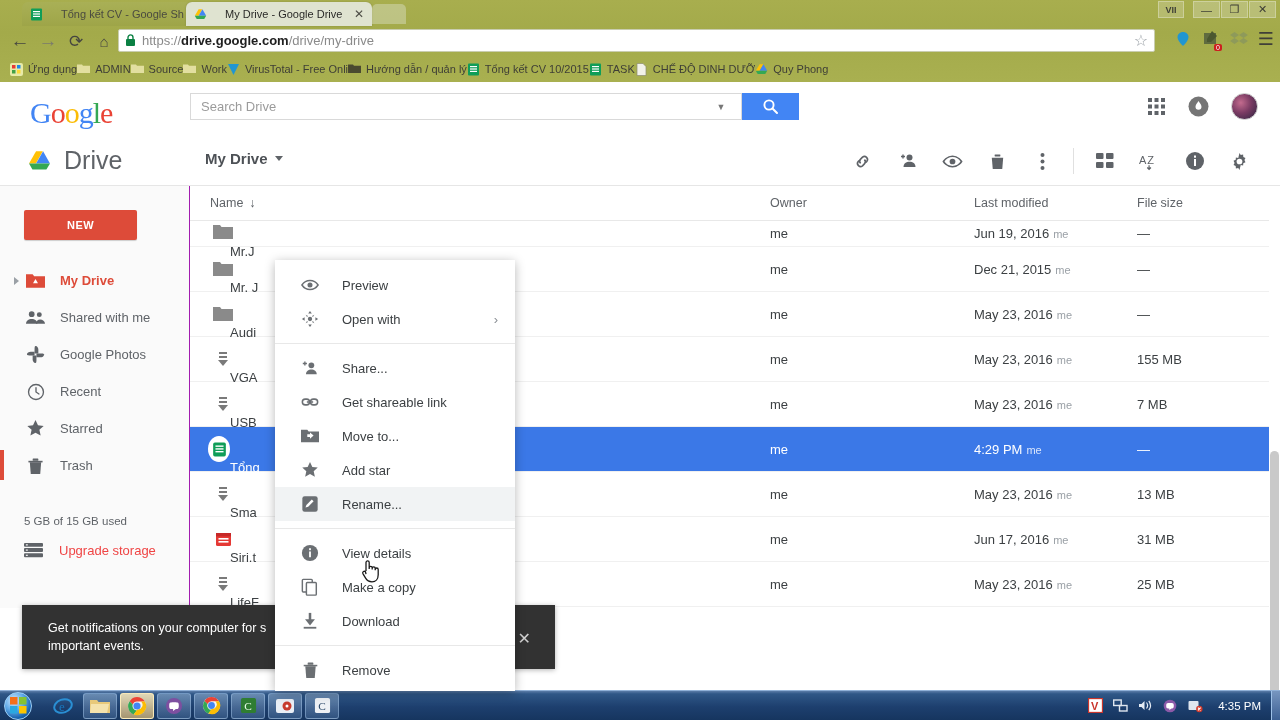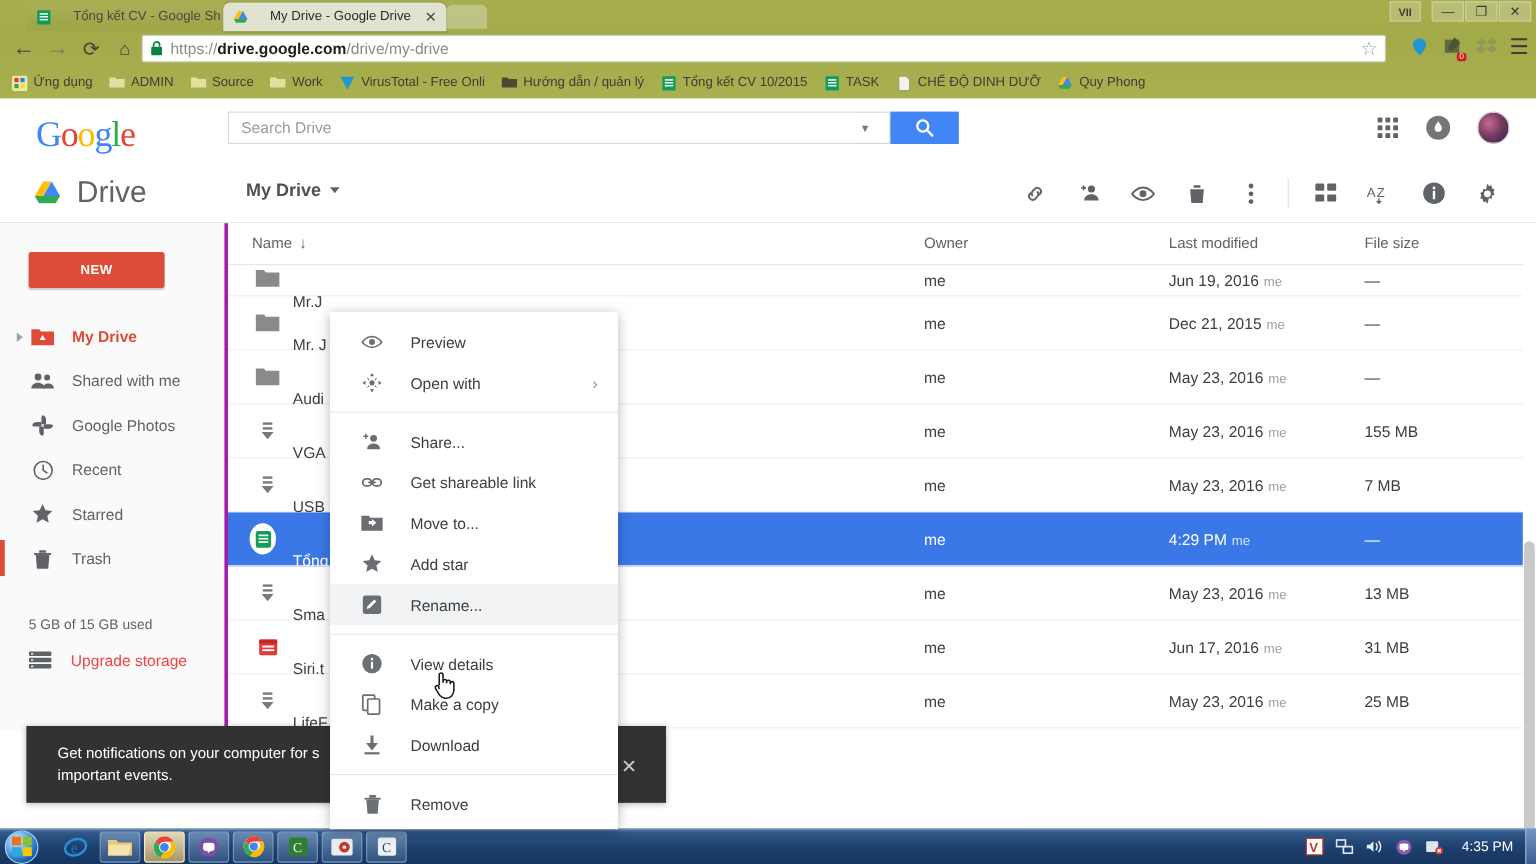--- a/index.html
+++ b/index.html
@@ -72,21 +72,21 @@
     display:flex; align-items:center; padding: 0 6px; gap:6px;
   }
   .omnibox .url { font-size:13px; color:#8a8a8a; white-space:nowrap; }
   .omnibox .url b { color:#202020; font-weight:bold; }
   .omnibox .star { margin-left:auto; color:#9aa0a6; }
   .nav-right { position:absolute; right:6px; top:28px; display:flex; align-items:center; gap:10px; }
 
   
   .bookmarks {
     position:absolute; left:0; top:56px; width:1280px; height:26px;
-    display:flex; align-items:center; gap:14px; padding-left:10px;
+    display:flex; align-items:center; padding-left:10px;
     font-size:11px; color:#3e3e36; white-space:nowrap;
   }
   .bm { display:flex; align-items:center; gap:5px; }
   .bm-ico { width:13px; height:13px; display:block; }
 
   
   .page { position:absolute; left:0; top:82px; width:1280px; height:608px; background:#fff; overflow:hidden; }
   .glogo { position:absolute; left:30px; top:14px; font-size:30px; letter-spacing:-1px; font-family:"Liberation Serif", serif; }
   .glogo span:nth-child(1){color:#4285F4}
   .glogo span:nth-child(2){color:#EA4335}
@@ -119,21 +119,21 @@
   .drivebar { position:absolute; left:0; top:134px; width:1280px; height:52px; background:#fff; border-bottom:1px solid #e6e6e6;}
   .drive-brand { position:absolute; left:26px; top:12px; display:flex; align-items:center; gap:11px; }
   .drive-brand .name { font-size:25px; color:#5f6368; }
   .mydrive-title { position:absolute; left:205px; top:16px; font-size:15px; color:#4d5156; font-weight:bold; display:flex; align-items:center; gap:7px;}
   .tri-down { width:0;height:0;border-left:4px solid transparent;border-right:4px solid transparent;border-top:5px solid #5f6368; }
   .tbar { position:absolute; right:18px; top:10px; display:flex; align-items:center; gap:0px; }
   .tbtn { width:45px; height:34px; display:flex; align-items:center; justify-content:center; color:#5f6368; }
   .tdiv { width:1px; height:26px; background:#e0e0e0; margin:0 8px; }
 
   
-  .sidebar { position:absolute; left:0; top:186px; width:190px; height:422px; background:#fafafa; border-right:3px solid #a21caf; }
+  .sidebar { position:absolute; left:0; top:186px; width:190px; height:422px; background:#fafafa; border-right:1px solid #a21caf; }
   .newbtn {
     position:absolute; left:24px; top:24px; width:113px; height:30px;
     background:#dd4b39; border-radius:2px; color:#fff; font-size:11px; font-weight:bold;
     letter-spacing:.4px; display:flex; align-items:center; justify-content:center;
     box-shadow: 0 1px 1px rgba(0,0,0,.18);
   }
   .nav-list { position:absolute; left:0; top:76px; width:190px; }
   .nav-item {
     height:37px; display:flex; align-items:center; gap:15px; padding-left:26px;
     font-size:13px; color:#5f6368;
@@ -157,21 +157,21 @@
   .col-mod { position:absolute; left:784px; }
   .col-size { position:absolute; left:947px; }
 
   .rows { position:absolute; left:0; top:35px; width:1090px; height:387px; overflow:hidden; }
   .frow {
     position:relative; height:45px; border-bottom:1px solid #f0f0f0;
     display:flex; align-items:center; font-size:13px; color:#3c4043;
   }
   .frow.selected { background:#3b78e7; color:#fff; }
   .f-icon { position:absolute; left:22px; width:22px; height:22px; display:flex; align-items:center; justify-content:center; }
-  .f-name { position:absolute; left:54px; white-space:nowrap;margin-top:36px; }
+  .f-name { position:absolute; left:40px; white-space:nowrap;margin-top:36px; }
   .f-owner { position:absolute; left:580px; }
   .f-mod { position:absolute; left:784px; }
   .f-mod .who { font-size:11px; color:#9aa0a6; margin-left:4px; }
   .frow.selected .f-mod .who { color:#dbe6fb; }
   .f-size { position:absolute; left:947px; }
   .sheet-circle {
     width:26px;height:26px;border-radius:50%;background:#fff;
     display:flex;align-items:center;justify-content:center;
   }
 

